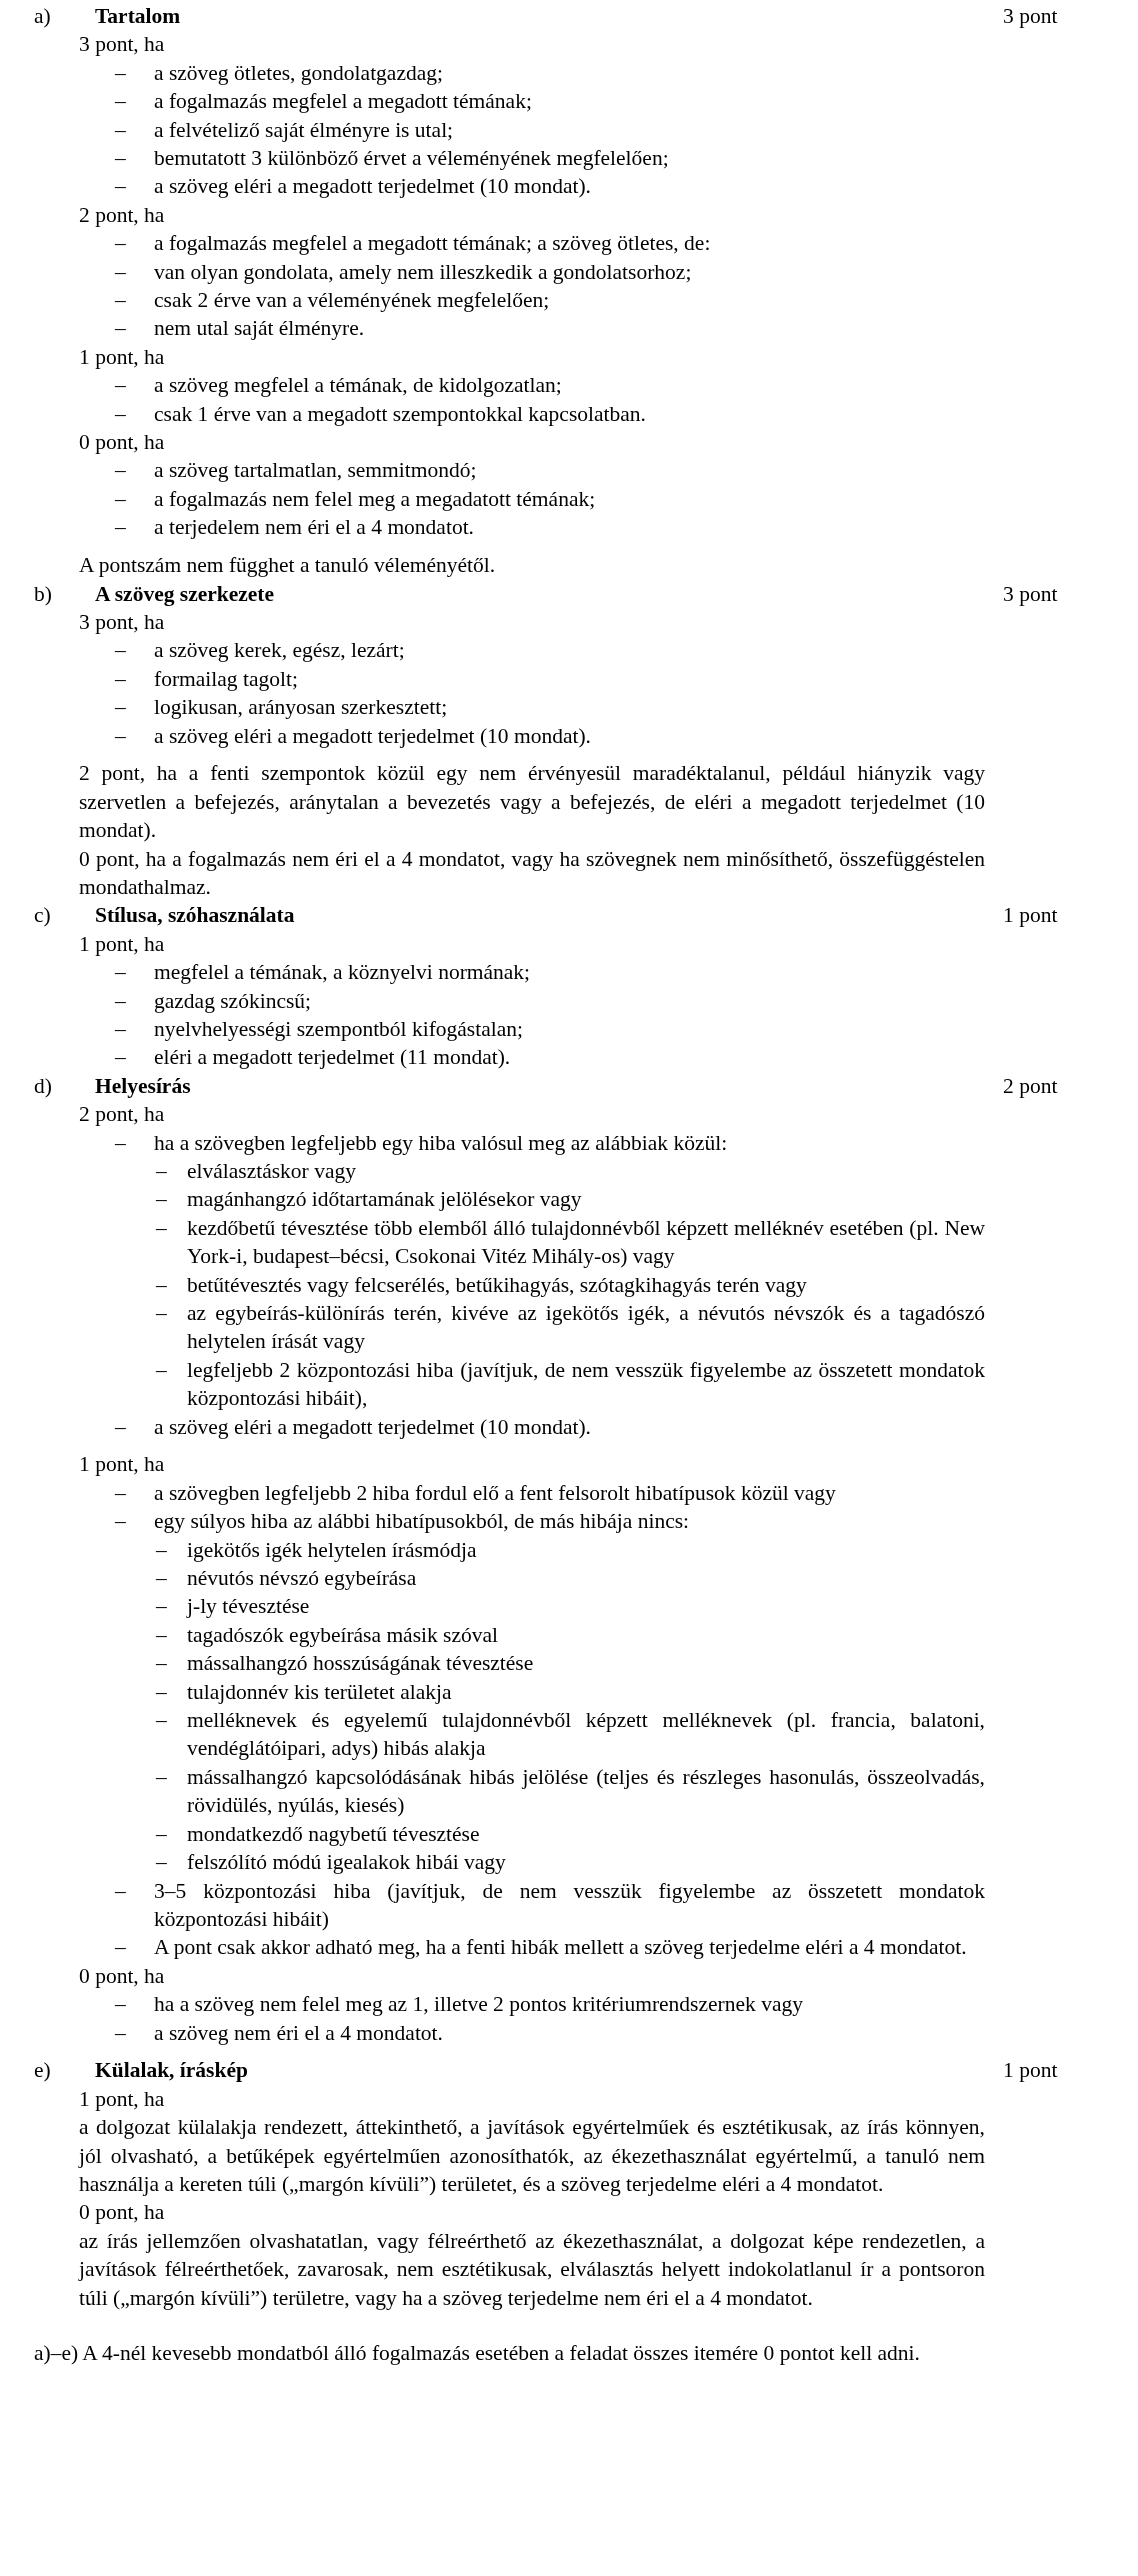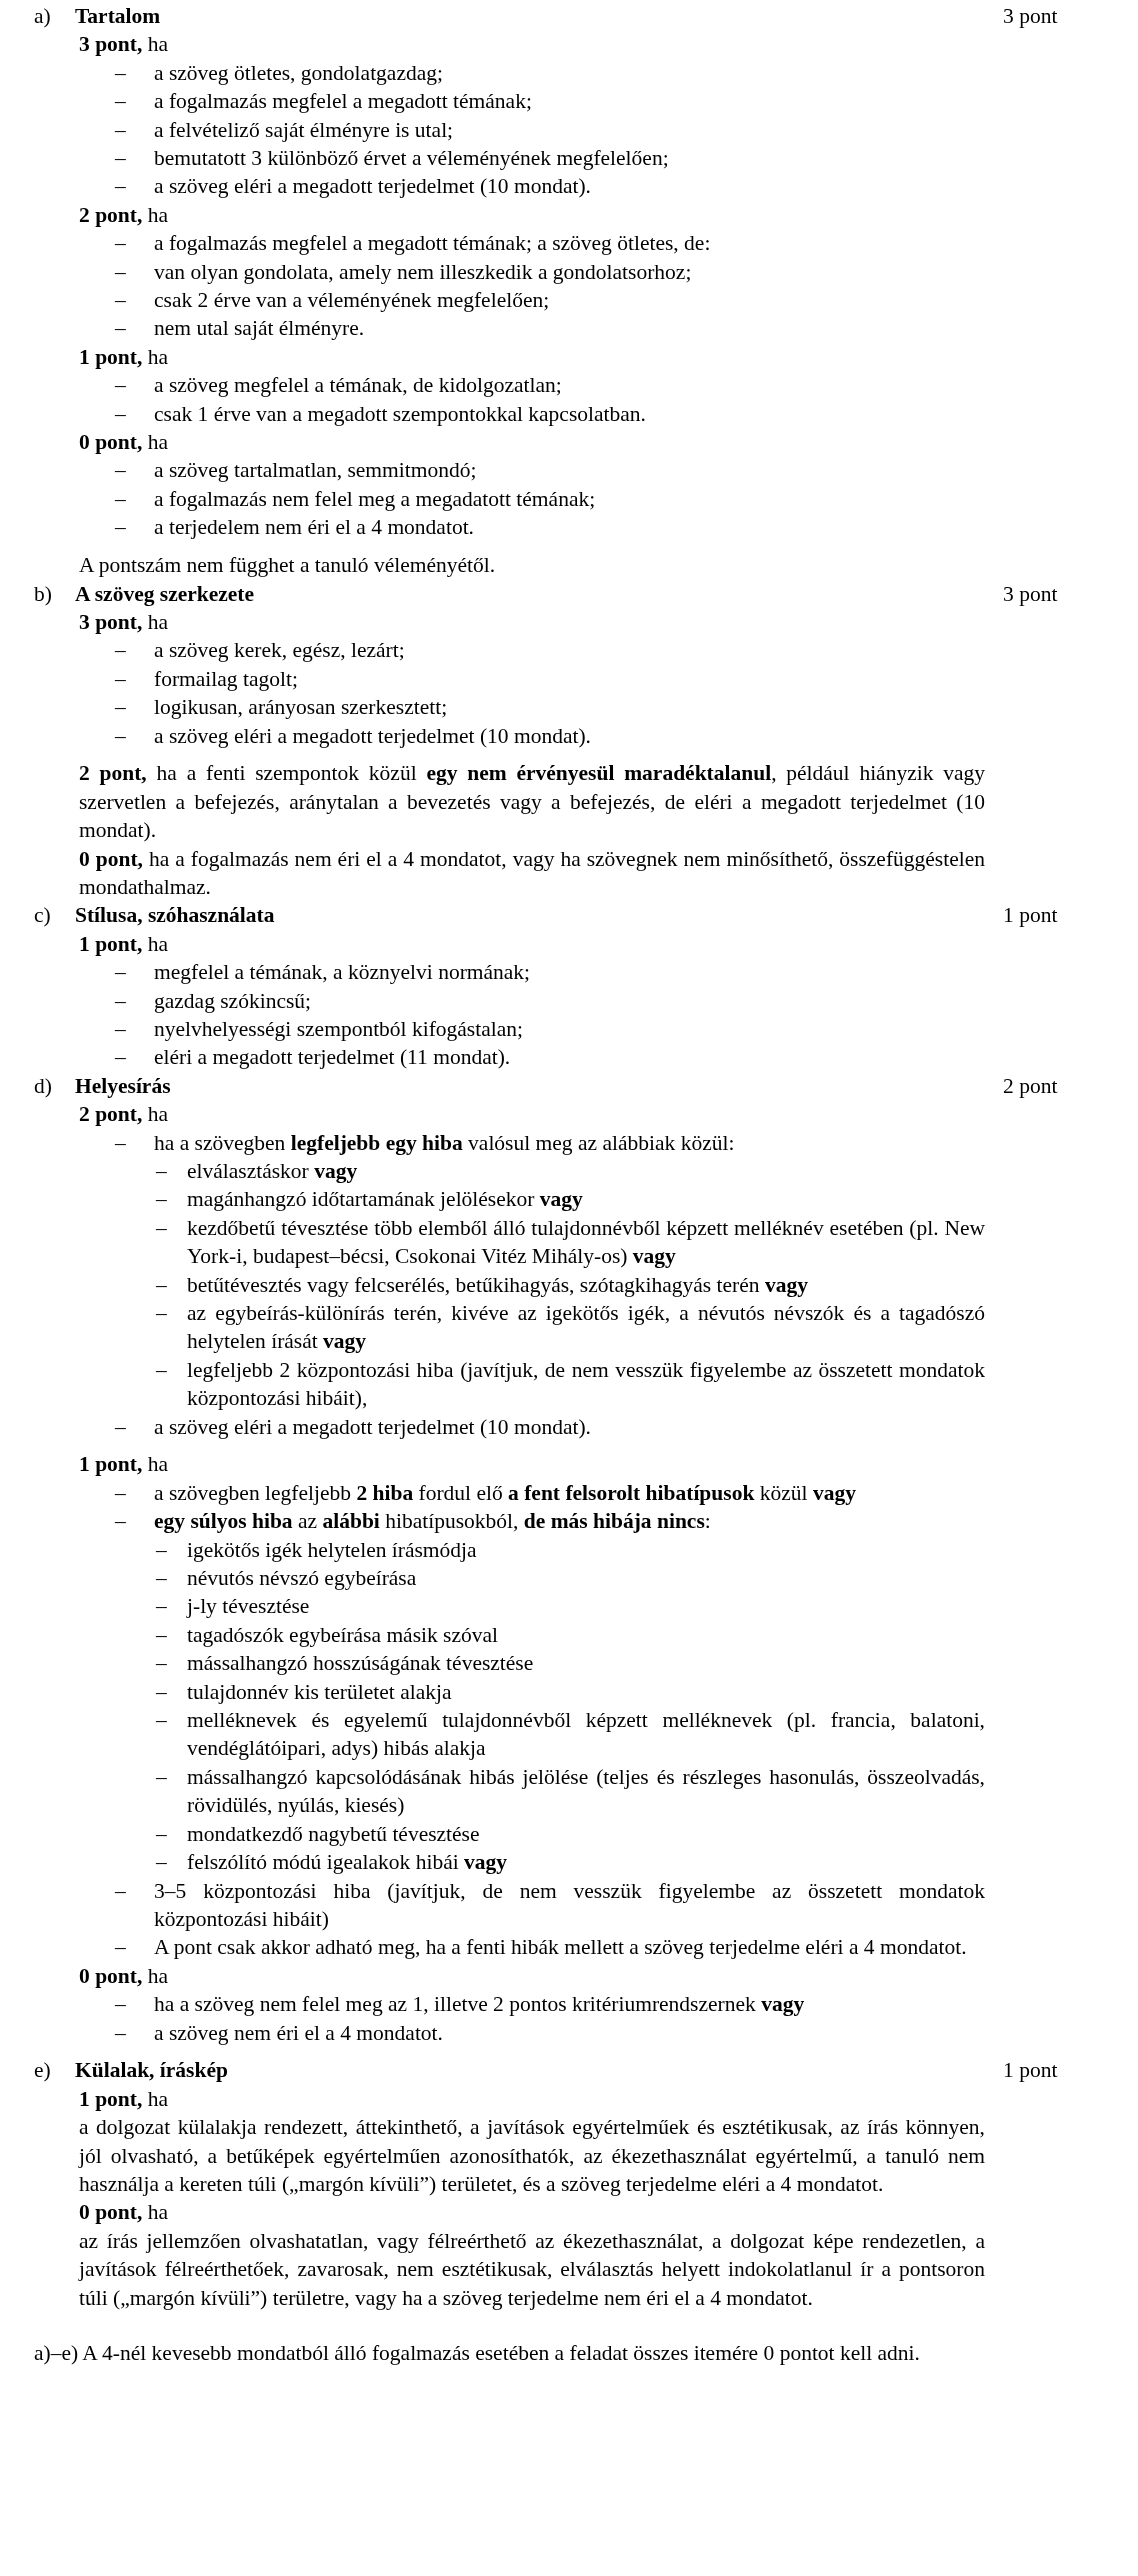--- a/index.html
+++ b/index.html
@@ -10,25 +10,25 @@
     overflow: hidden;
     font-family: "Liberation Serif", "DejaVu Serif", serif;
     font-size: 21.5px;
     line-height: 28.4px;
     color: #000000;
   }
   .page { position: absolute; left: 0; top: 2px; width: 1138px; }
   .section { position: relative; }
   .sec-head { position: relative; height: 28.4px; }
   .sec-letter { position: absolute; left: 34px; top: 0; }
-  .sec-title { position: absolute; left: 75px; top: 0; font-weight: bold; }
+  .sec-title { position: absolute; left: 95px; top: 0; font-weight: bold; }
   .sec-points { position: absolute; left: 1003px; top: 0; }
   .body { margin-left: 79px; width: 906px; }
   .crit { font-weight: normal; }
-  .b { font-weight: bold; }
+  .b { font-weight: normal; }
   .line { display: block; }
   .just { text-align: justify; }
   ul.dash { list-style: none; margin: 0; padding: 0; }
   ul.dash > li { position: relative; padding-left: 75px; text-align: justify; }
   ul.dash > li > .dmark { position: absolute; left: 36px; top: 0; }
   ul.sub { list-style: none; margin: 0; padding: 0; }
   ul.sub > li { position: relative; padding-left: 108px; text-align: justify; }
   ul.sub > li > .dmark { position: absolute; left: 77px; top: 0; }
   .gap { height: 9.4px; }
   .gap-lg { height: 13.4px; }

